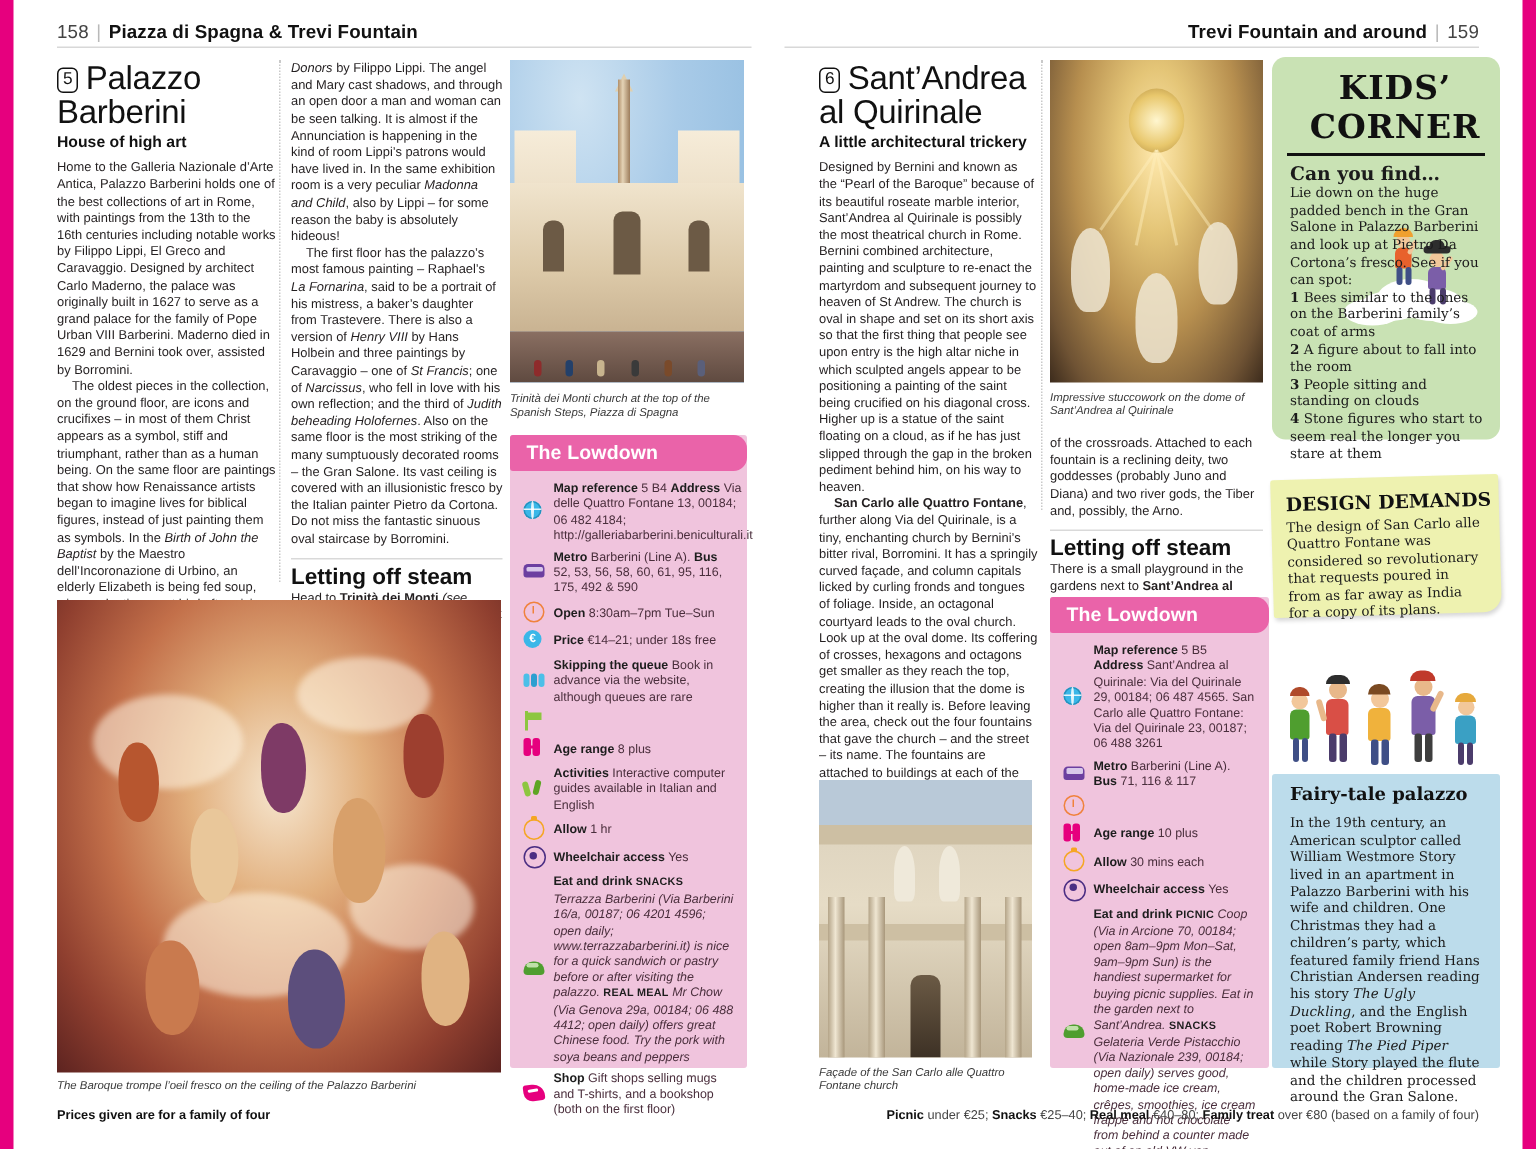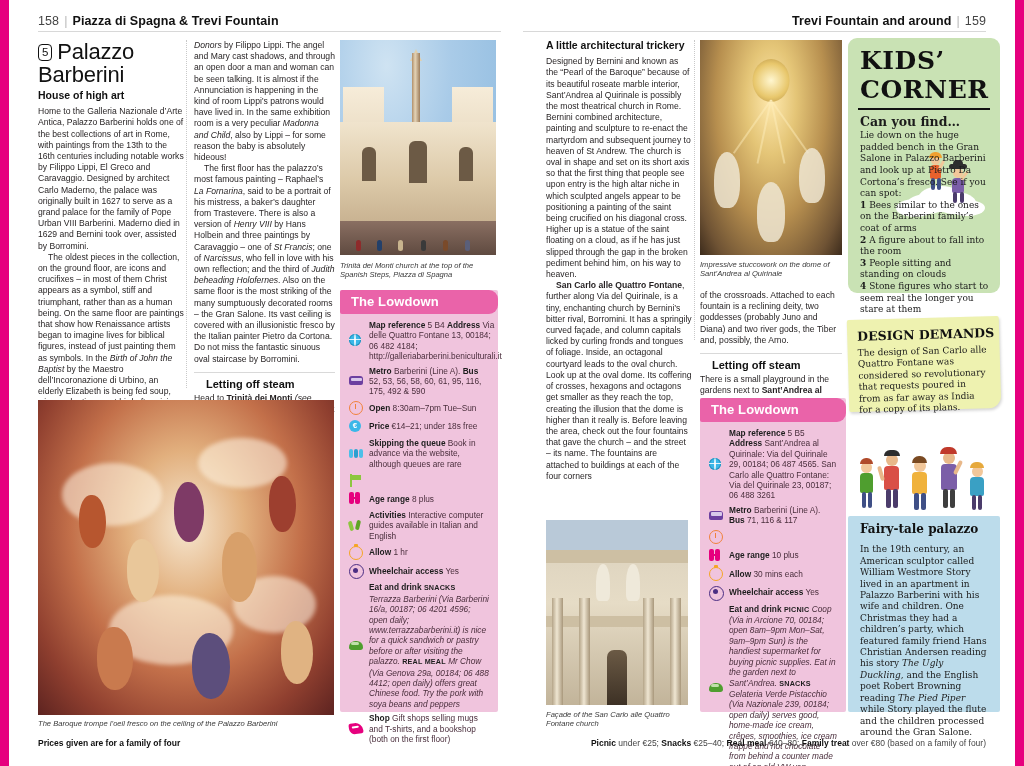--- a/index.html
+++ b/index.html
@@ -35,21 +35,21 @@
   h1.sight{
     font-size:22px;line-height:23px;font-weight:400;color:#111;
     margin:0 0 4px 0;letter-spacing:-.2px;
   }
   .numbox{
     display:inline-block;border:1.4px solid #111;border-radius:4px;
     font-size:11.5px;line-height:12px;padding:1.5px 3px 2px 3px;
     vertical-align:3px;margin-right:5px;font-weight:400;
   }
   h2.sub{font-size:10.5px;font-weight:700;color:#111;margin:0 0 5px 0;}
-  h3.steam{font-size:11px;font-weight:700;color:#111;margin:0 0 3px 12px;}
+  h3.steam{font-size:15px;font-weight:700;color:#111;margin:0 0 3px 0;}
   .hr-thin{border:0;border-top:1px solid #d9d9d9;margin:7px 0 6px 0;}
   i,em{font-style:italic;}
   b,strong{font-weight:700;}
 
   
   .img{position:absolute;overflow:hidden;background:#cfd6dd;}
   .cap{position:absolute;font-size:7.6px;line-height:9.4px;font-style:italic;color:#3a3a3a;}
 
   
   .ph1{background:
@@ -137,22 +137,22 @@
   .ic-wheel{width:13px;height:13px;border-radius:50%;border:1.6px solid #4b2e83;}
   .ic-wheel:after{content:"";position:absolute;left:3px;top:2.5px;width:5px;height:5px;border-radius:50%;background:#4b2e83;}
   .ic-eat{width:14px;height:9px;border-radius:7px 7px 3px 3px;background:#4f9e2f;margin-top:2px;}
   .ic-eat:after{content:"";position:absolute;left:2px;top:1px;width:8px;height:3px;border-radius:4px;background:#bfe0a8;}
   .ic-shop{width:14px;height:11px;margin-top:1px;background:#e6007e;border-radius:2px 8px 2px 6px;transform:rotate(-8deg);}
   .ic-shop:after{content:"";position:absolute;left:3px;top:2.5px;width:7px;height:2px;background:#fff;border-radius:1px;}
 
   
   .kids{position:absolute;background:#c9e2b4;border-radius:9px;}
   .kids-ttl{
-    font-family:"DejaVu Serif", serif;font-weight:700;font-size:25px;color:#111;
-    text-align:left;padding:8px 0 0 12px;letter-spacing:.6px;
+    font-family:"DejaVu Serif", serif;font-weight:700;font-size:22px;color:#111;
+    text-align:center;padding:8px 0 0 12px;letter-spacing:.6px;
   }
   .kids-rule{height:1.6px;background:#111;margin:4px 10px 0 10px;}
   .kids-body{padding:6px 11px 10px 12px;font-family:"DejaVu Serif", serif;
      font-size:9px;line-height:11.6px;color:#1b1b1b;position:relative;z-index:2;}
   .kids-body h4{font-size:12.5px;margin:0 0 3px 0;font-weight:700;}
   .kids-body p{margin:0;}
   .kids-body .n{font-weight:700;}
 
   .design{position:absolute;background:#eef2b0;border-radius:2px 2px 12px 2px;
      transform:rotate(-1.6deg);box-shadow:1px 2px 3px rgba(0,0,0,.16);}
@@ -353,20 +353,23 @@
     <div class="fig" style="left:78%;top:24%;width:9%;height:18%;background:#9d3f2f;"></div>
     <div class="fig" style="left:20%;top:72%;width:12%;height:20%;background:#c97a4e;"></div>
     <div class="fig" style="left:52%;top:74%;width:13%;height:21%;background:#5c4e7c;"></div>
     <div class="fig" style="left:82%;top:70%;width:11%;height:20%;background:#e0b382;"></div>
   </div>
   <div class="cap" style="left:38px;top:719px;width:300px;">The Baroque trompe l’oeil fresco on the ceiling of the Palazzo Barberini</div>
 
   <div class="foot foot-left">Prices given are for a family of four</div>
 
   <div class="col" style="left:546px;top:40px;width:146px;">
+    <h1 class="sight">
+      <span class="numbox">6</span><span>Sant’Andrea al Quirinale</span>
+    </h1>
     <h2 class="sub">A little architectural trickery</h2>
     <p>Designed by Bernini and known as the “Pearl of the Baroque” because of its beautiful roseate marble interior, Sant’Andrea al Quirinale is possibly the most theatrical church in Rome. Bernini combined architecture, painting and sculpture to re-enact the martyrdom and subsequent journey to heaven of St Andrew. The church is oval in shape and set on its short axis so that the first thing that people see upon entry is the high altar niche in which sculpted angels appear to be positioning a painting of the saint being crucified on his diagonal cross. Higher up is a statue of the saint floating on a cloud, as if he has just slipped through the gap in the broken pediment behind him, on his way to heaven.</p>
     <p class="ind"><b>San Carlo alle Quattro Fontane</b><span>, further along Via del Quirinale, is a tiny, enchanting church by Bernini’s bitter rival, Borromini. It has a springily curved façade, and column capitals licked by curling fronds and tongues of foliage. Inside, an octagonal courtyard leads to the oval church. Look up at the oval dome. Its coffering of crosses, hexagons and octagons get smaller as they reach the top, creating the illusion that the dome is higher than it really is. Before leaving the area, check out the four fountains that gave the church – and the street – its name. The fountains are attached to buildings at each of the four corners</span></p>
   </div>
   <div class="dotted" style="left:694px;top:40px;height:300px;"></div>
 
   <div class="img ph3" style="left:700px;top:40px;width:142px;height:215px;">
     <div class="lantern"></div>
     <div class="ray" style="transform:translateX(-50%) rotate(-35deg);"></div>
     <div class="ray" style="transform:translateX(-50%) rotate(-12deg);"></div>

